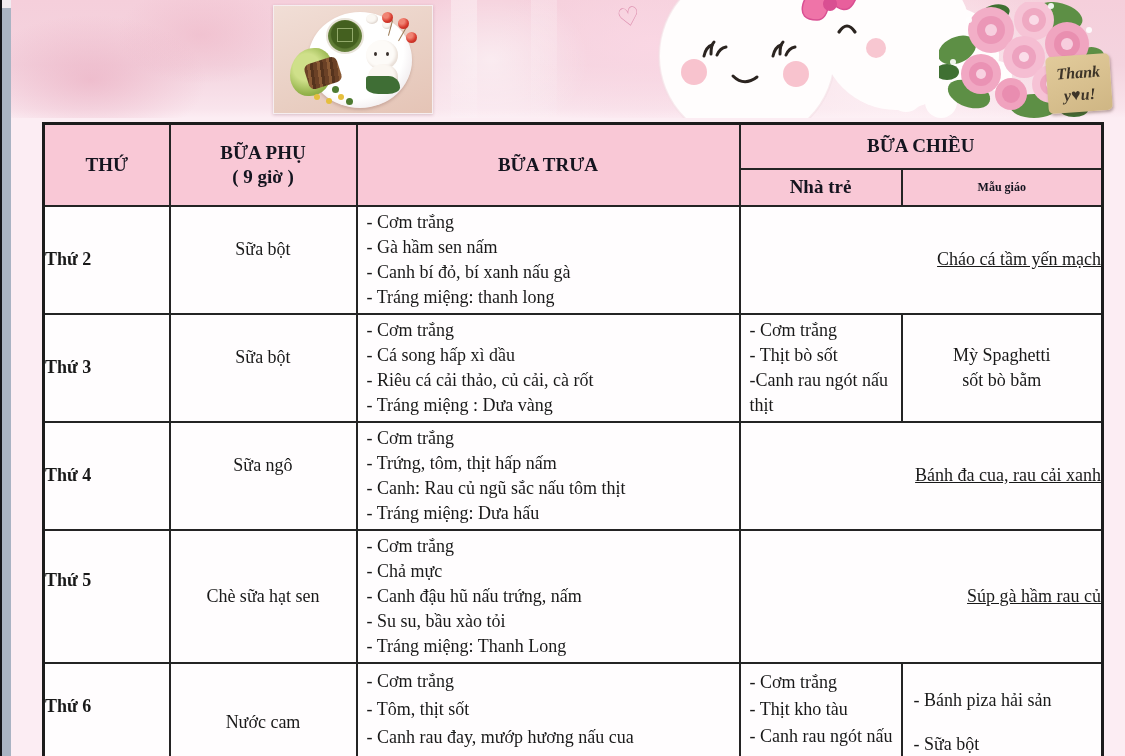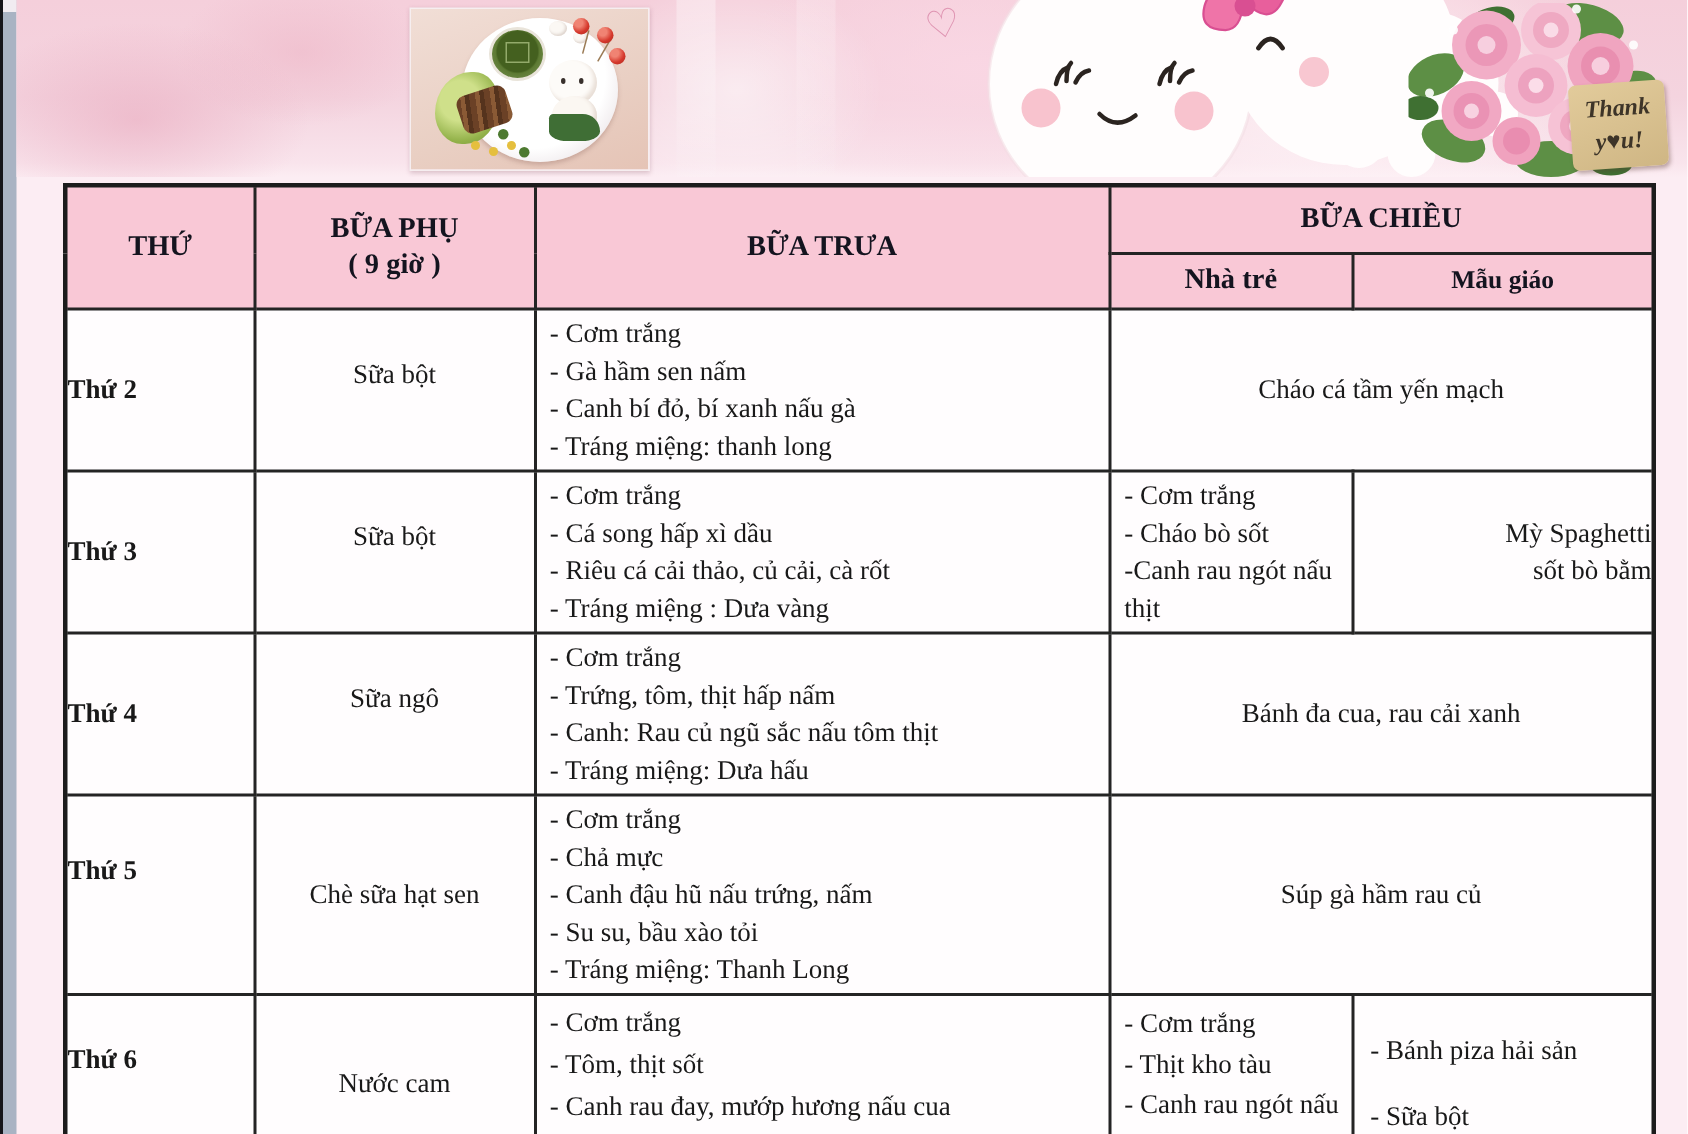--- a/index.html
+++ b/index.html
@@ -46,28 +46,28 @@
   
   table.menu{position:absolute;left:42px;top:122px;border-collapse:collapse;table-layout:fixed;width:1059px;background:#fffdfe;border:3px solid #1c1c1c;}
   table.menu th,table.menu td{border:2px solid #242424;padding:0;box-sizing:border-box;}
   table.menu th{background:#f9c8d6;color:#14141f;font-size:19px;font-weight:bold;text-align:center;vertical-align:middle;}
   table.menu td{color:#191919;font-size:18px;vertical-align:middle;}
   .col-day{width:126px;}.col-snack{width:187px;}.col-lunch{width:383px;}.col-nursery{width:162px;}.col-kinder{width:201px;}
   tr.hdr1{height:45px;}tr.hdr2{height:37px;}
   tr.r0{height:101px;}tr.r1{height:100px;}tr.r2{height:99px;}tr.r3{height:126px;}tr.r4{height:119px;}
   td.day{font-weight:bold;font-size:19px;}
   td.snack{text-align:center;}
-  td.merged{text-align:center;}
+  td.merged{text-align:right;text-decoration:underline;}
   .lines{padding:3px 4px 3px 9px;}
   .lines div{line-height:25px;}
   .lines.lh27 div{line-height:27px;}
   .lines.lh28 div{line-height:28px;}
   .lines .bold{font-weight:normal;}
   td.kinder-center{text-align:center;}
-  td.kinder-center div{line-height:25px;text-align:right;}
+  td.kinder-center div{line-height:25px;}
   .gap div{margin:19px 0;}
   .nudge{position:relative;top:-10px;}
   .nudge-lg{position:relative;top:-16px;}
   .hdr-two div{line-height:24px;}
 </style>
 </head>
 <body>
 
 <div class="page">
   <div class="left-strip"></div>
@@ -206,21 +206,21 @@
         <div class="hdr-two">
           <div>BỮA PHỤ</div>
           <div>( 9 giờ )</div>
         </div>
       </th>
       <th rowspan="2">BỮA TRƯA</th>
       <th colspan="2">BỮA CHIỀU</th>
     </tr>
     <tr class="hdr2">
       <th>Nhà trẻ</th>
-      <th style="font-size:17px;">Mẫu giáo</th>
+      <th style="font-size:12px;">Mẫu giáo</th>
     </tr>
 
     <tr class="r0">
       <td class="day">Thứ 2</td>
       <td class="snack"><span class="nudge">Sữa bột</span></td>
       <td>
         <div class="lines">
           <div>- Cơm trắng</div>
           <div class="bold">- Gà hầm sen nấm</div>
           <div>- Canh bí đỏ, bí xanh nấu gà</div>
@@ -237,21 +237,21 @@
         <div class="lines">
           <div>- Cơm trắng</div>
           <div class="bold">- Cá song hấp xì dầu</div>
           <div>- Riêu cá cải thảo, củ cải, cà rốt</div>
           <div>- Tráng miệng : Dưa vàng</div>
         </div>
       </td>
       <td>
         <div class="lines">
           <div>- Cơm trắng</div>
-          <div>- Cháo bò sốt</div>
+          <div>- Thịt bò sốt</div>
           <div>-Canh rau ngót nấu thịt</div>
         </div>
       </td>
       <td class="kinder-center">
         <div>Mỳ Spaghetti</div>
         <div>sốt bò bằm</div>
       </td>
     </tr>
 
     <tr class="r2">

